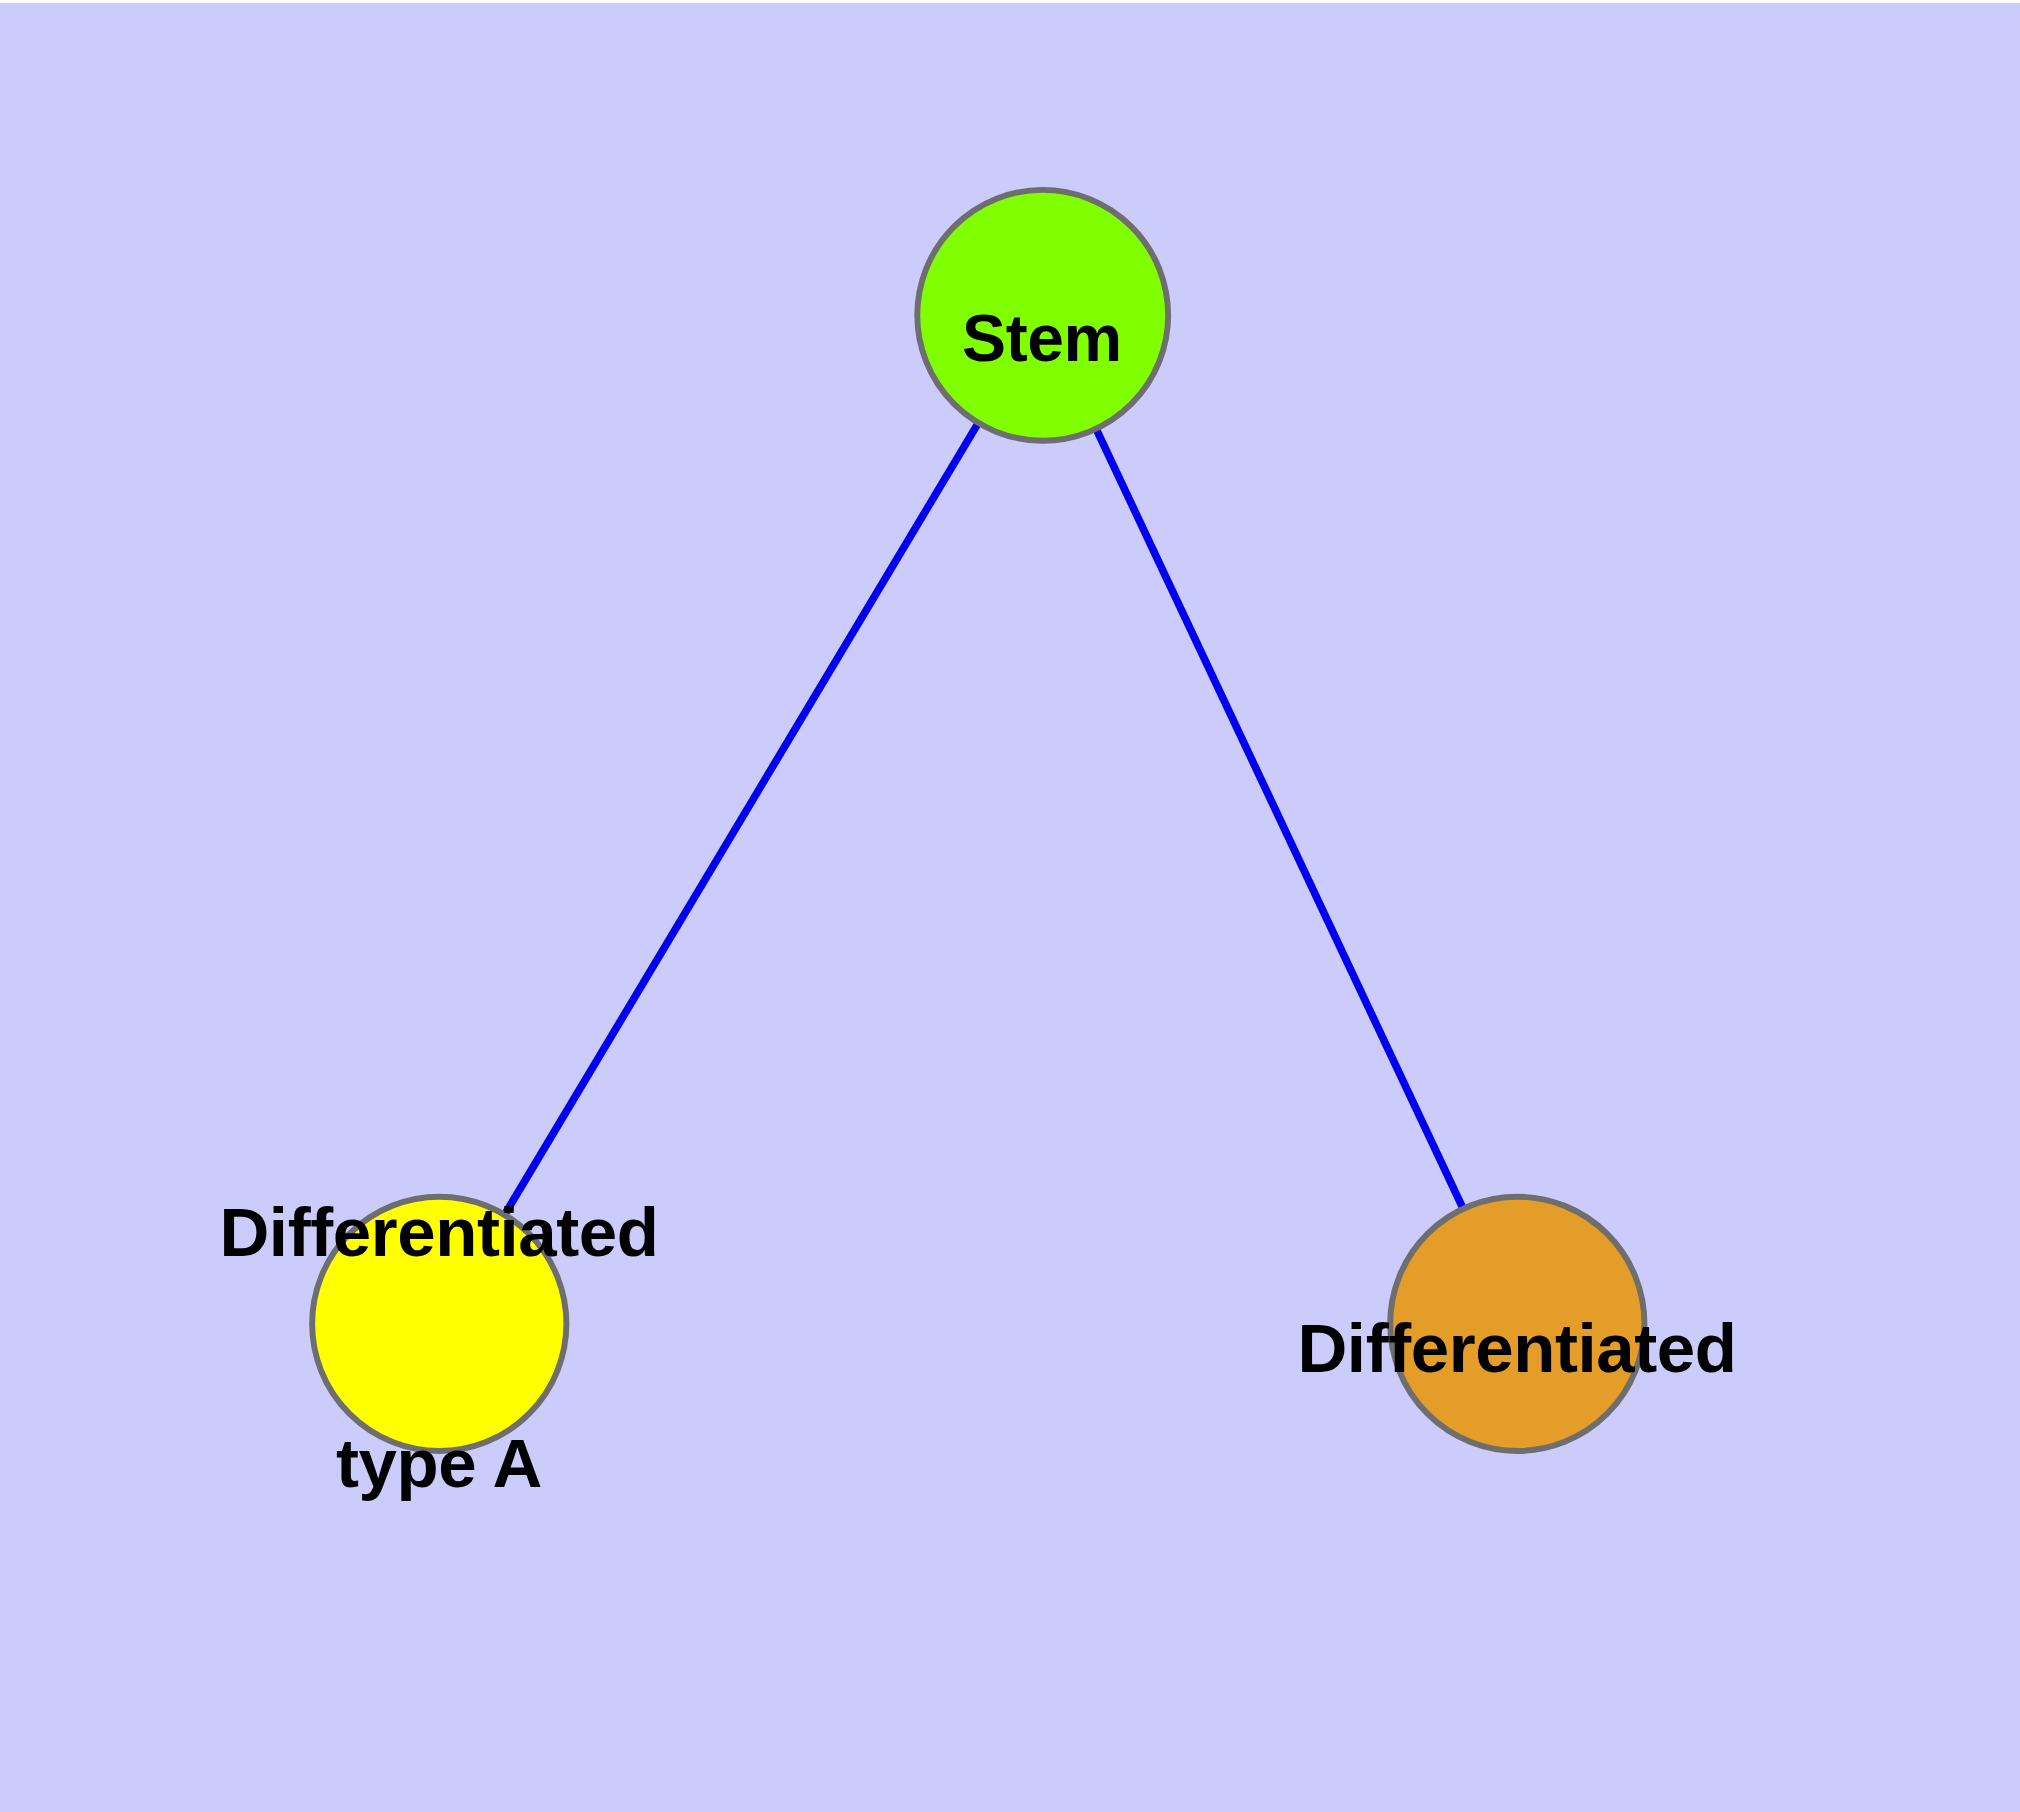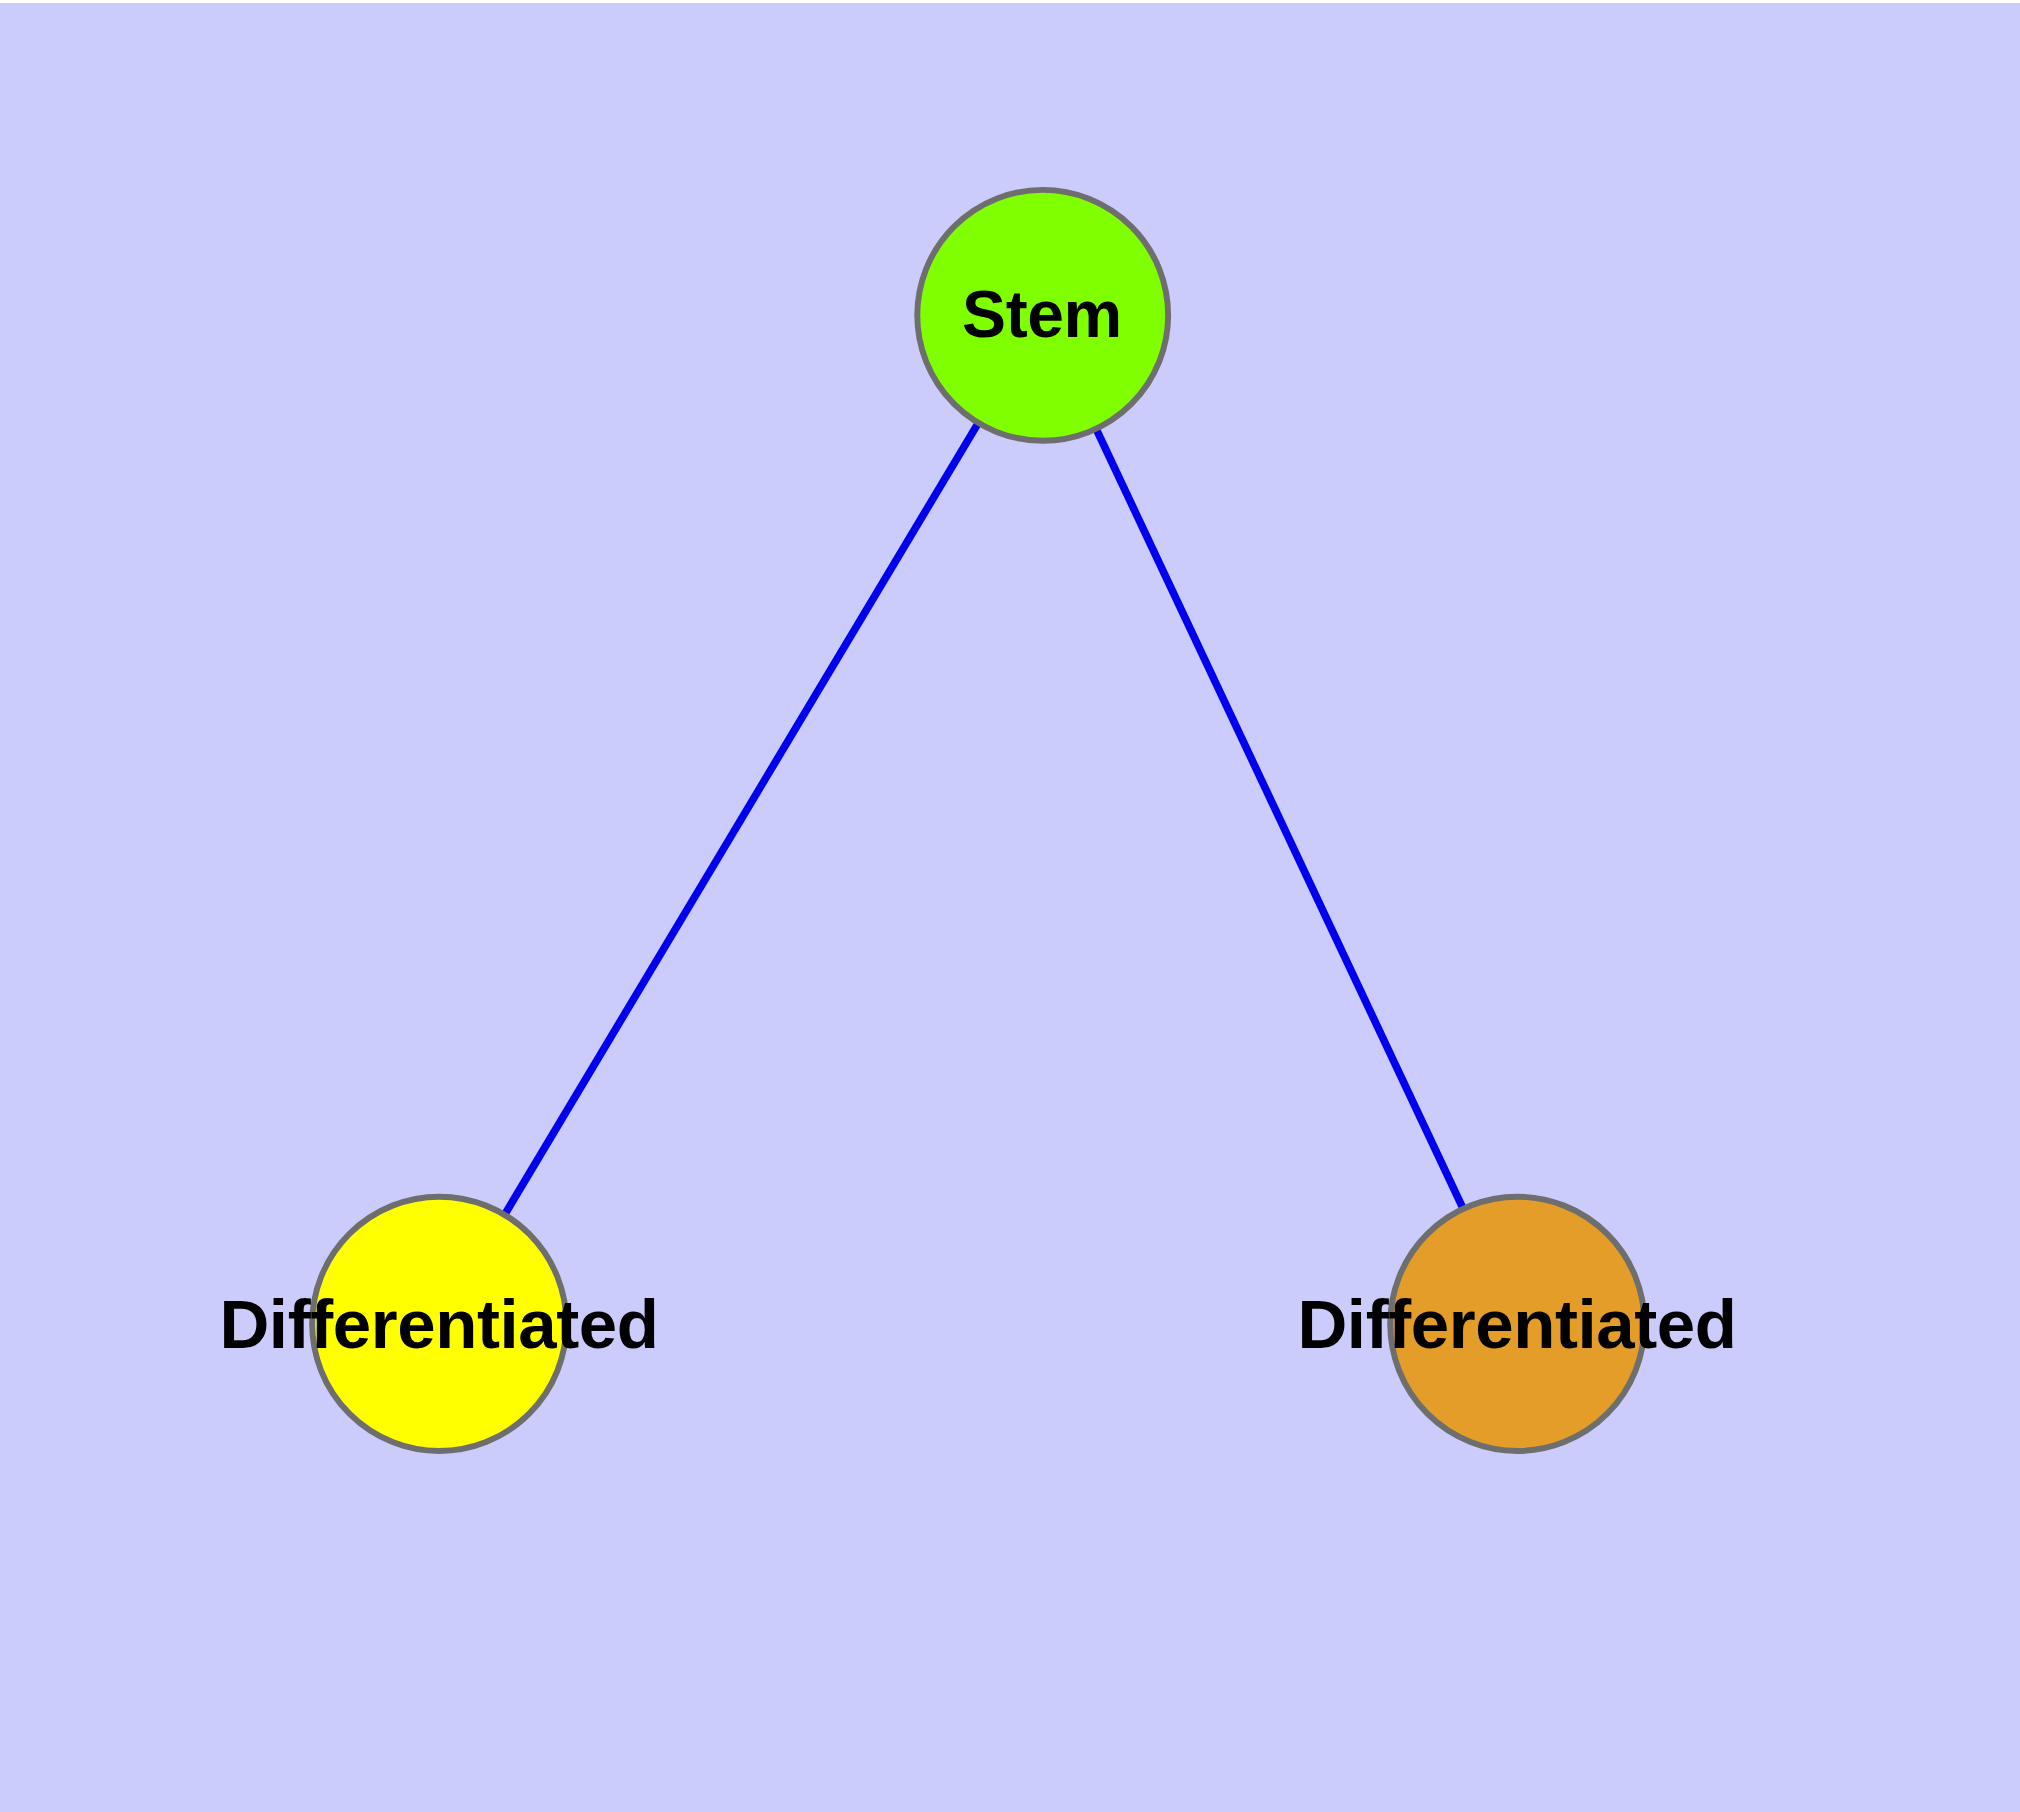--- a/index.html
+++ b/index.html
@@ -34,20 +34,21 @@
   .node-label {
     position: absolute;
     transform: translate(-50%, -50%);
     text-align: center;
     font-weight: bold;
     color: #000000;
     line-height: 1.12;
     white-space: pre;
     pointer-events: none;
     letter-spacing: -0.4px;
+    margin-top: 24px;
   }
   #label-stem      { font-size: 66px; }
   #label-diff-a    { font-size: 69px; }
   #label-diff-b    { font-size: 69px; }
 </style>
 </head>
 <body>
 
 <div id="canvas">
 
@@ -64,20 +65,21 @@
       <circle id="node-stem" cx="1230" cy="372" r="148" fill="#7fff00" stroke="#6e6e6e" stroke-width="7"></circle>
       <circle id="node-diff-a" cx="518" cy="1562" r="150" fill="#ffff00" stroke="#6e6e6e" stroke-width="7"></circle>
       <circle id="node-diff-b" cx="1790" cy="1562" r="150" fill="#e39d28" stroke="#6e6e6e" stroke-width="7"></circle>
     </g>
   </svg>
 
   <div id="label-stem" class="node-label" style="left: 1042px; top: 315px; color: rgb(0, 0, 0);">Stem</div>
 
   <div id="label-diff-a" class="node-label" style="left: 439px; top: 1324px; color: rgb(0, 0, 0);">
     <div>Differentiated</div>
+    <div>type A</div>
   </div>
 
   <div id="label-diff-b" class="node-label" style="left: 1517px; top: 1324px; color: rgb(0, 0, 0);">
     <div>Differentiated</div>
   </div>
 
 </div>
 
 
 </body></html>

